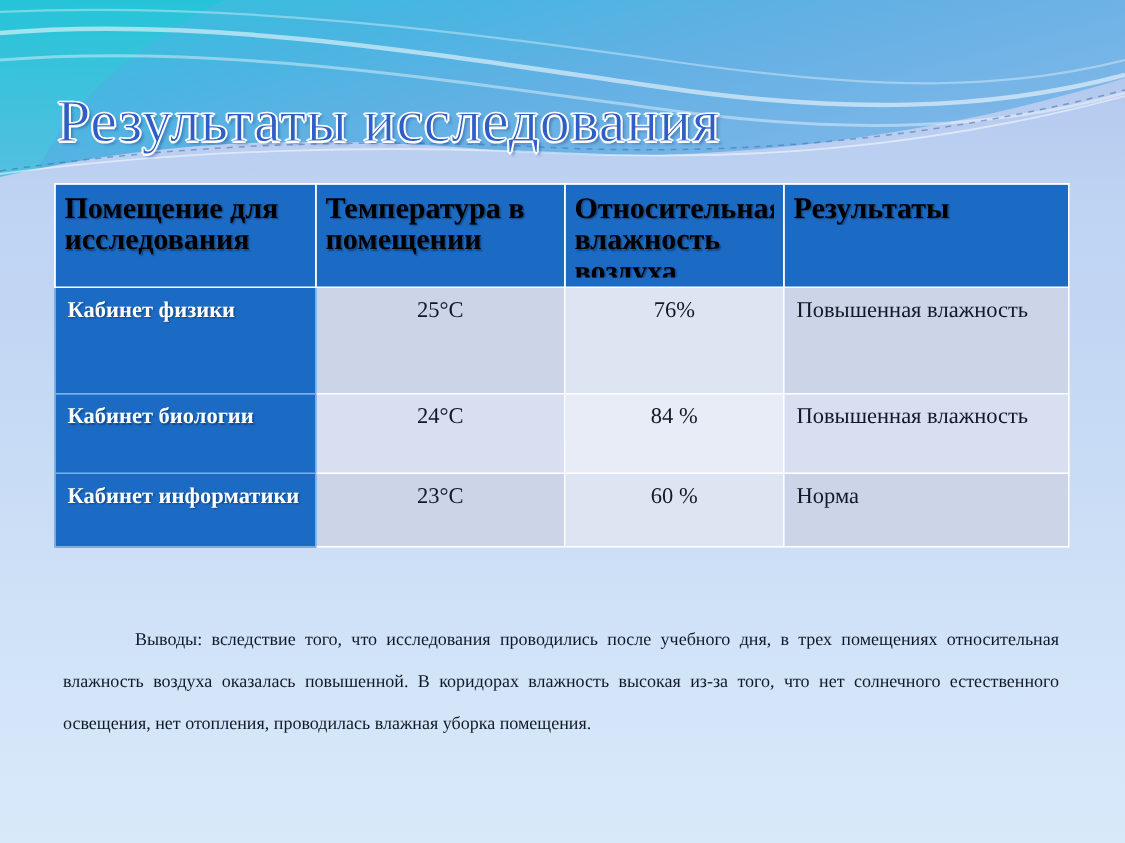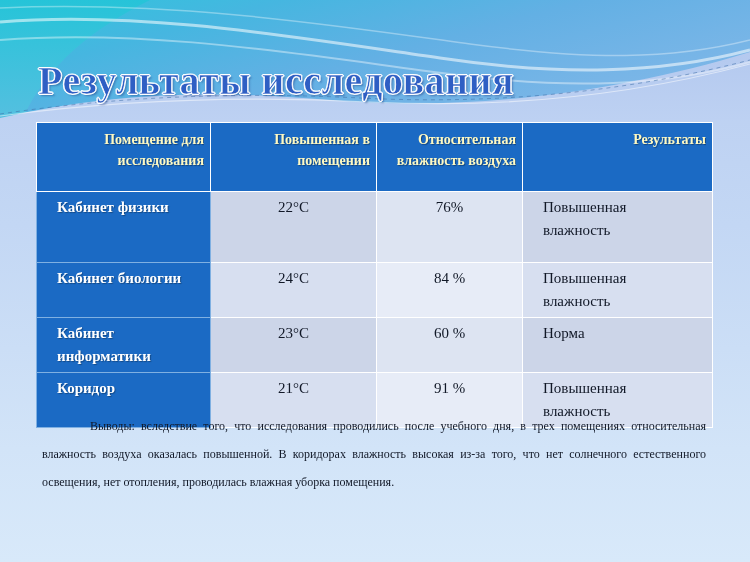--- a/index.html
+++ b/index.html
@@ -44,21 +44,21 @@
     left: 0;
     top: 56px;
     width: 750px;
     height: 56px;
   }
   .title-text {
     position: absolute;
     left: 38px;
     top: 0;
     font-family: "Liberation Serif", "DejaVu Serif", serif;
-    font-weight: bold;
+    font-weight: normal;
     font-size: 40px;
     line-height: 50px;
     letter-spacing: 0.5px;
     color: #2f5fc4;
     white-space: nowrap;
     -webkit-text-stroke: 0.7px #ffffff;
     text-shadow:
        1px 0 0 #ffffff,
       -1px 0 0 #ffffff,
        0 1px 0 #ffffff,
@@ -79,46 +79,46 @@
     table-layout: fixed;
     background: transparent;
   }
   table.results col.c1 { width: 174px; }
   table.results col.c2 { width: 166px; }
   table.results col.c3 { width: 146px; }
   table.results col.c4 { width: 190px; }
 
   table.results thead th {
     background: #1b6ac4;
-    color: #fef9c3;
+    color: #000000;
     font-family: "Liberation Serif", "DejaVu Serif", serif;
     font-weight: bold;
-    font-size: 14px;
+    font-size: 20px;
     line-height: 21px;
-    text-align: right;
+    text-align: left;
     vertical-align: top;
     padding: 6px 6px 0 6px;
     height: 62px;
     border: 1px solid #ffffff;
     overflow: hidden;
     text-shadow: 1px 1px 1px rgba(0,0,0,0.35);
   }
   table.results thead th .hdr-inner {
     display: block;
     max-height: 56px;
     overflow: hidden;
   }
 
   table.results tbody td {
     font-family: "Liberation Serif", "DejaVu Serif", serif;
     font-size: 15px;
     line-height: 23px;
     vertical-align: top;
     border: 1px solid #ffffff;
-    padding: 4px 20px;
+    padding: 4px 8px;
     color: #111827;
   }
   table.results tbody td.room {
     background: #1b6ac4;
     color: #ffffff;
     font-weight: bold;
     text-align: left;
     border-color: #7fb0e2;
     text-shadow: 1px 1px 1px rgba(0,0,0,0.3);
   }
@@ -210,54 +210,48 @@
           <col class="c2">
           <col class="c3">
           <col class="c4">
       </colgroup>
       <thead>
         <tr>
           <th>
             <span class="hdr-inner">Помещение для исследования</span>
           </th>
           <th>
-            <span class="hdr-inner">Повышенная в помещении</span>
+            <span class="hdr-inner">Температура в помещении</span>
           </th>
           <th>
             <span class="hdr-inner">Относительная влажность воздуха</span>
           </th>
           <th>
             <span class="hdr-inner">Результаты</span>
           </th>
         </tr>
       </thead>
       <tbody>
         <tr class="r1">
           <td class="room">Кабинет физики</td>
-          <td class="temp">22°C</td>
+          <td class="temp">25°C</td>
           <td class="hum">76%</td>
           <td class="res">Повышенная влажность</td>
         </tr>
         <tr class="r2 alt">
           <td class="room">Кабинет биологии</td>
           <td class="temp">24°C</td>
           <td class="hum">84 %</td>
           <td class="res">Повышенная влажность</td>
         </tr>
         <tr class="r3">
           <td class="room">Кабинет информатики</td>
           <td class="temp">23°C</td>
           <td class="hum">60 %</td>
           <td class="res">Норма</td>
         </tr>
-        <tr class="r4 alt">
-          <td class="room">Коридор</td>
-          <td class="temp">21°C</td>
-          <td class="hum">91 %</td>
-          <td class="res">Повышенная влажность</td>
-        </tr>
       </tbody>
     </table>
   </div>
 
   <div class="conclusion">Выводы: вследствие того, что исследования проводились после учебного дня, в трех помещениях относительная влажность воздуха оказалась повышенной. В коридорах влажность высокая из-за того, что нет солнечного естественного освещения, нет отопления, проводилась влажная уборка помещения.</div>
 
 </div>
 
 </body></html>

